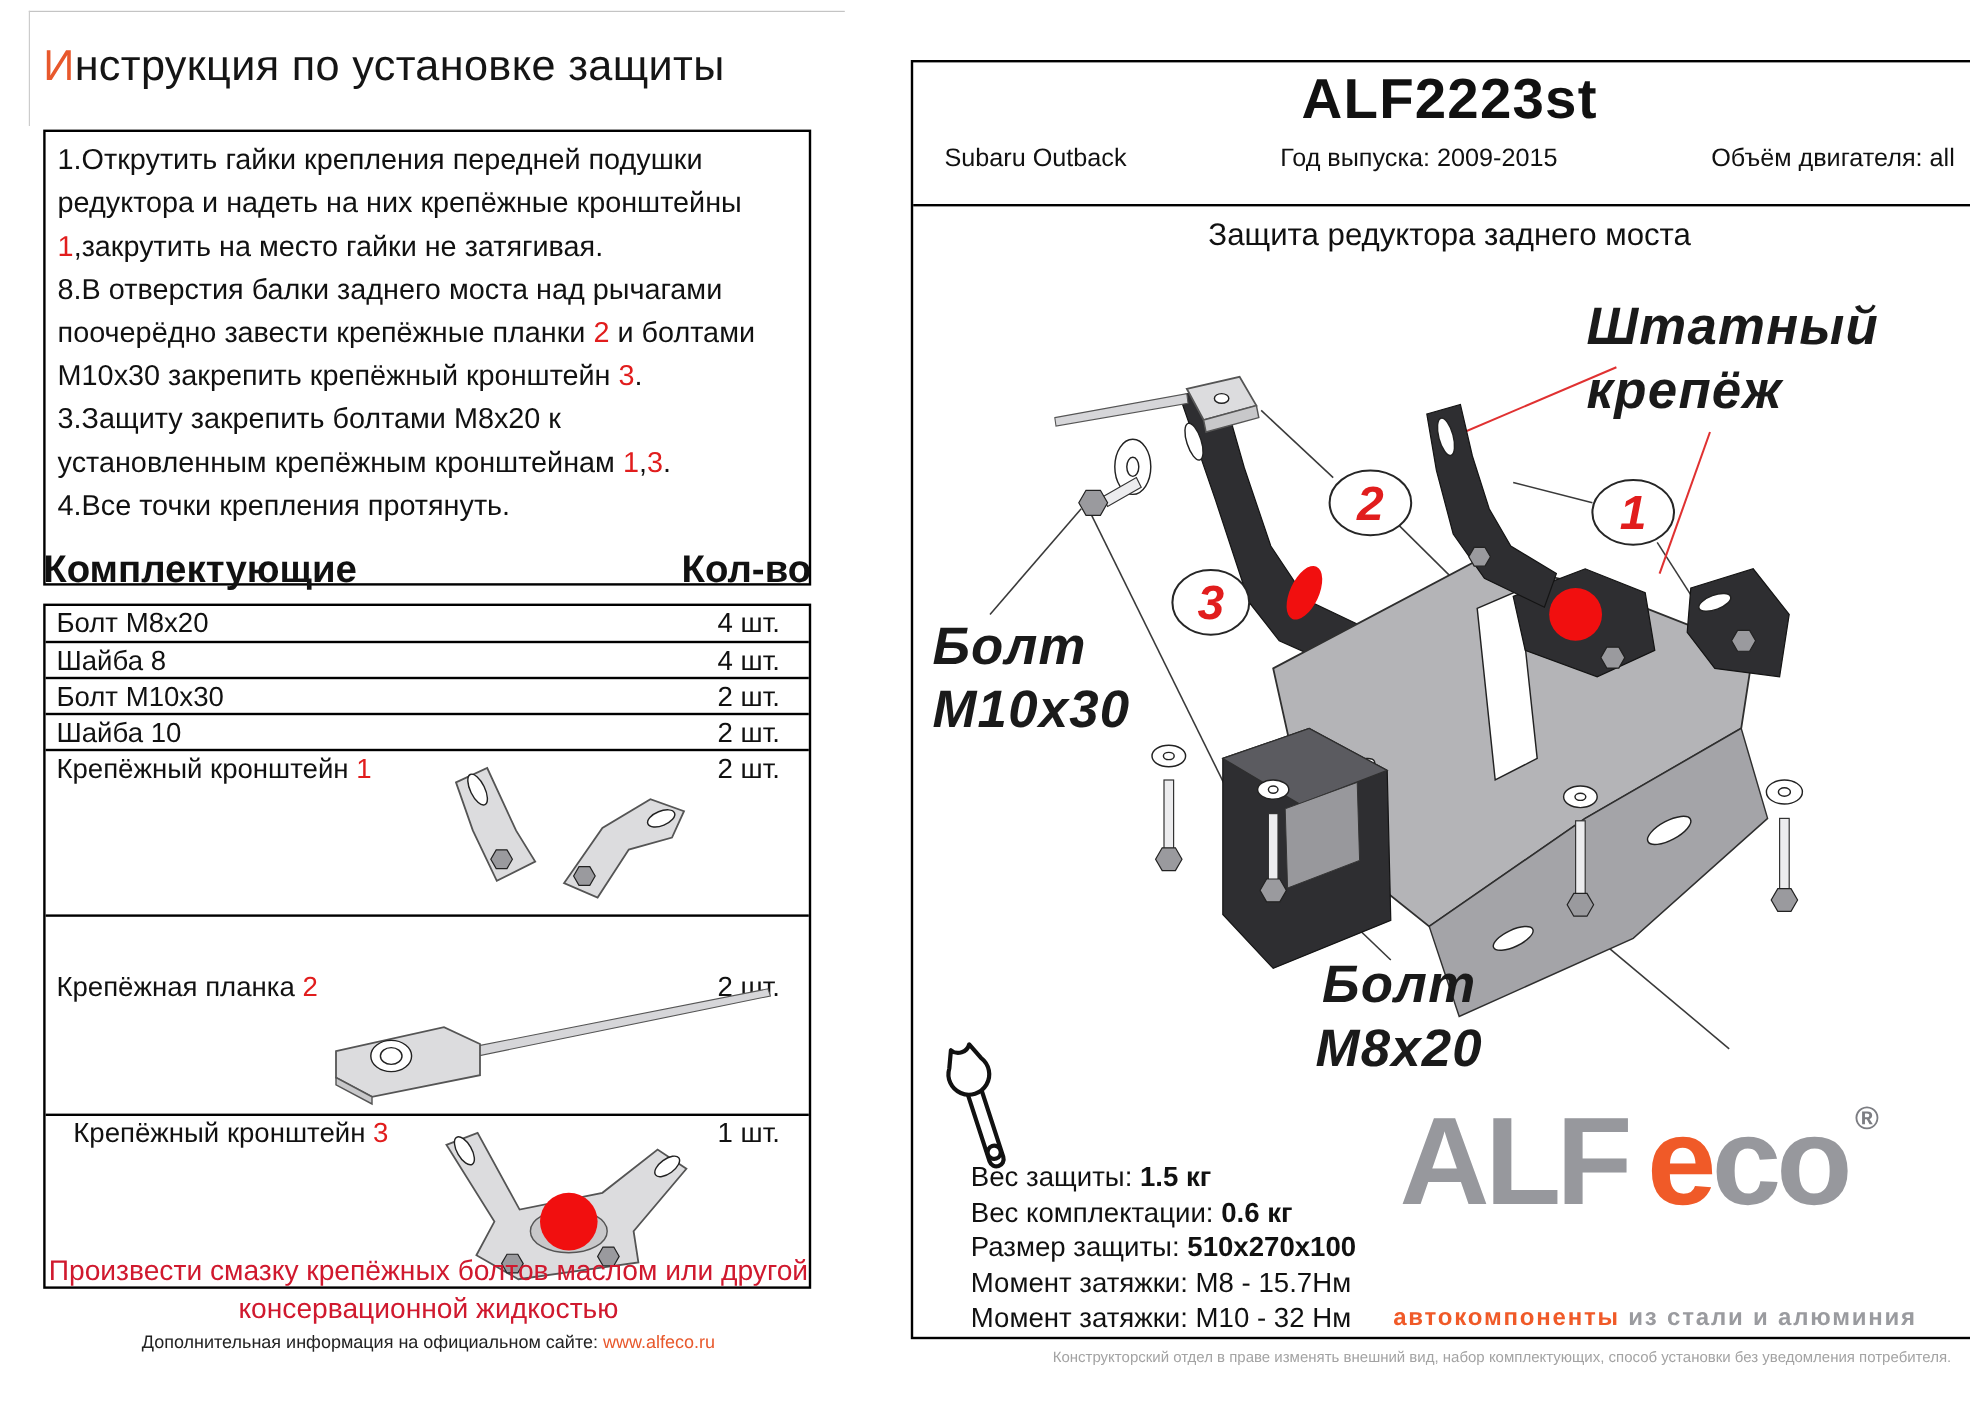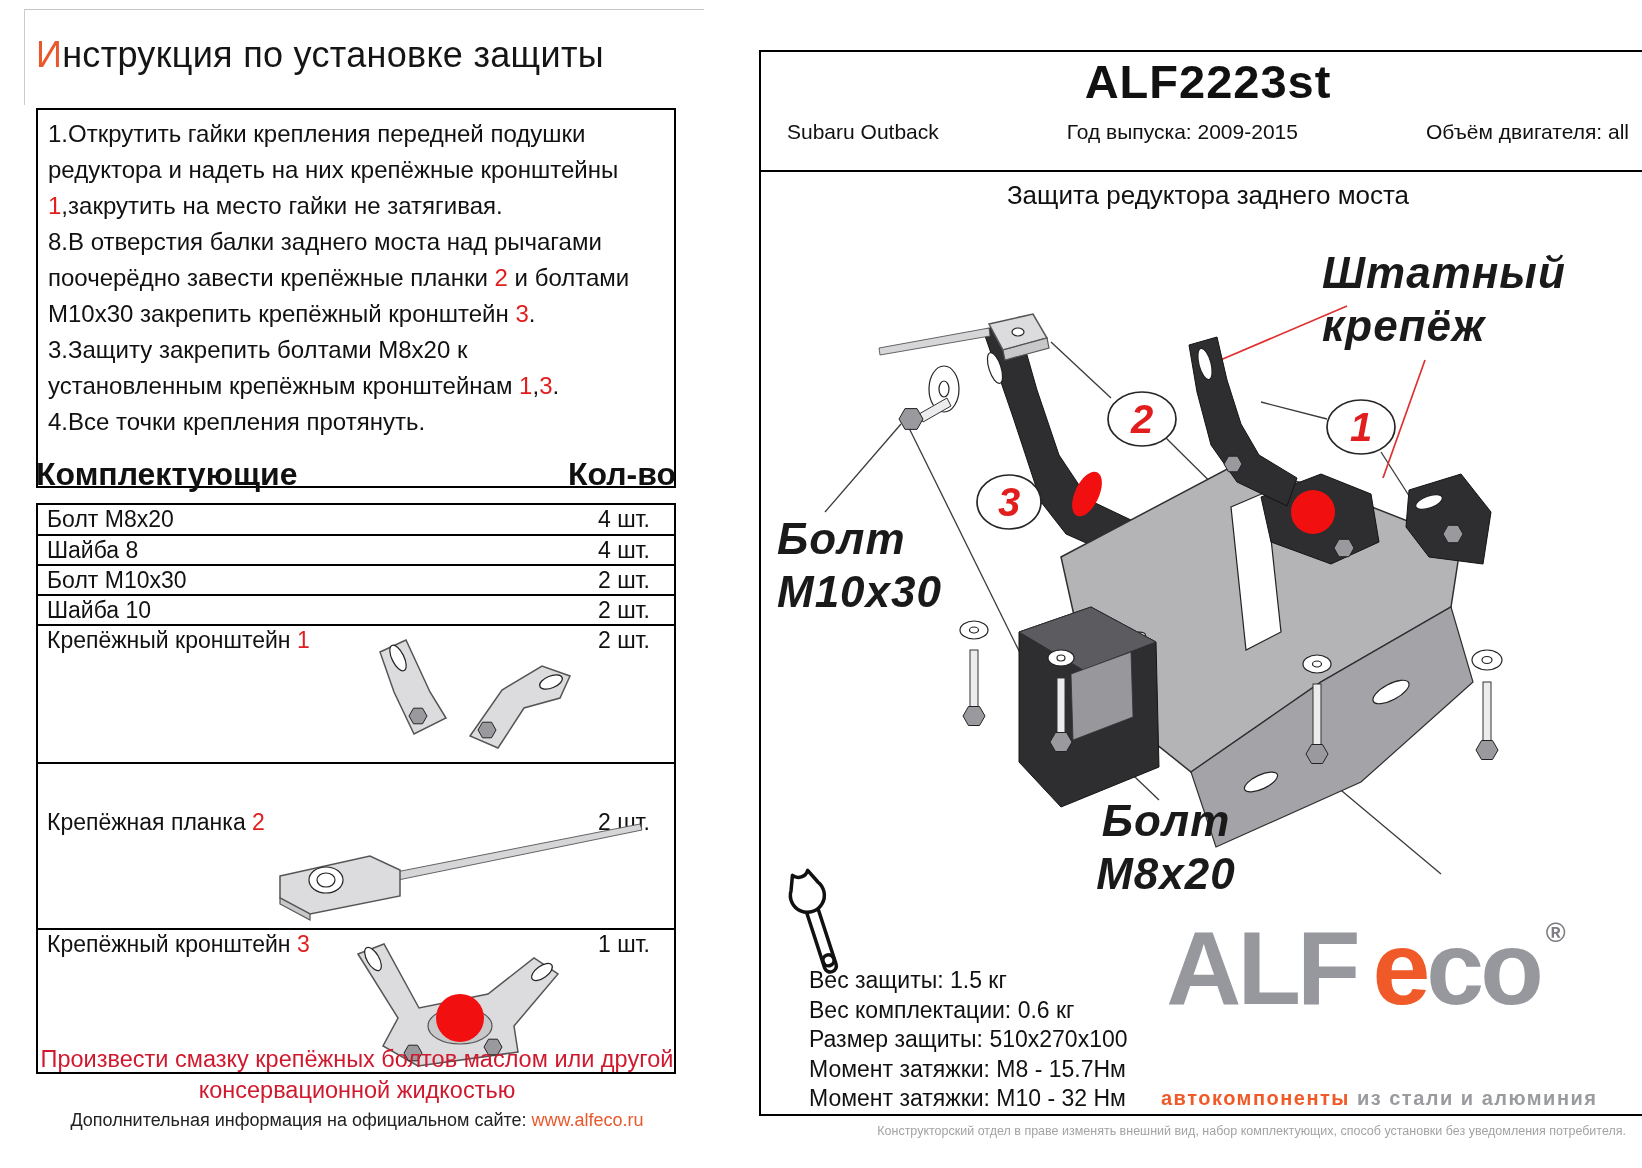--- a/index.html
+++ b/index.html
@@ -13,43 +13,43 @@
   #page-title{left:36px;top:34px;font-size:36px;letter-spacing:.3px;color:#151515;white-space:nowrap;}
   #page-title .lead{color:#e8582c;}
   #instructions{left:36px;top:108px;width:640px;height:380px;border:2px solid #000;
     box-sizing:border-box;padding:6px 8px 0 10px;font-size:24px;line-height:36px;}
   #instructions p{margin:0;}
   .rd{color:#e11d1d;}
   #comp-head{left:36px;top:456px;width:640px;display:flex;justify-content:space-between;
     font-weight:bold;font-size:32px;}
   #comp-table{left:36px;top:503px;width:640px;border:2px solid #000;box-sizing:border-box;font-size:23px;}
   .crow{position:relative;border-bottom:2px solid #000;}
-  .crow:last-child{border-bottom:none;}
+  .crow:last-child{border-bottom:none;margin-left:14px;}
   .crow .cname{position:absolute;left:9px;top:1px;white-space:pre;}
   .crow .cqty{position:absolute;right:24px;top:1px;}
   .h29{height:29px;} .h28{height:28px;} .h136{height:136px;} .h120{height:120px;margin-top:44px;} .h142{height:142px;}
   .rowimg{position:absolute;}
   #warning{left:36px;top:1044px;width:642px;text-align:center;font-size:23.5px;
     line-height:31px;color:#d0192e;}
-  #site-note{left:36px;top:1110px;width:642px;text-align:center;font-size:18px;color:#222;}
+  #site-note{left:36px;top:1110px;width:642px;text-align:center;font-size:15px;color:#222;}
   #site-note .url{color:#e8582c;}
   
   #right-box{left:732px;top:50px;width:894px;height:1062px;border:2px solid #000;box-sizing:content-box;margin-left:27px;}
   #right-header{position:absolute;left:0;top:0;width:100%;height:118px;border-bottom:2px solid #000;}
   #part-code{position:absolute;top:2px;width:100%;text-align:center;font-size:47px;font-weight:bold;letter-spacing:1px;}
   #vehicle-row{position:absolute;top:68px;left:26px;right:26px;display:flex;justify-content:space-between;font-size:21px;}
   #diagram-title{position:absolute;top:128px;width:100%;text-align:center;font-size:26px;}
   #diagram-svg{position:absolute;left:0;top:160px;}
   .lbl{position:absolute;font-style:italic;font-weight:bold;color:#1a1a1a;font-size:44px;line-height:53px;letter-spacing:1px;}
   #lbl-oem{left:561px;top:194px;width:260px;text-align:left;}
   #lbl-bolt10{left:16px;top:460px;text-align:left;}
   #lbl-bolt8{left:300px;top:742px;width:210px;text-align:center;}
   #wrench{position:absolute;left:8px;top:788px;}
   #specs{position:absolute;left:48px;top:914px;font-size:23px;line-height:29.5px;}
-  #specs .b{font-weight:normal;text-align:center;}
+  #specs .b{font-weight:bold;text-align:center;}
   #logo{position:absolute;left:400px;top:864px;width:410px;text-align:center;font-weight:bold;
     font-size:104px;line-height:1;letter-spacing:-4px;color:#97989d;white-space:nowrap;}
   #logo .lo{color:#f05a28;margin-left:16px;}
   #logo .reg{display:inline-block;font-size:27px;letter-spacing:0;transform:translateY(-62px);color:#7c7d82;margin-left:6px;}
   #tagline{position:absolute;left:400px;top:1035px;width:410px;text-align:center;font-size:20px;
     font-weight:bold;letter-spacing:1.5px;color:#9a9b9f;white-space:nowrap;}
   #tagline .to{color:#f05a28;}
   #fine-print{left:732px;top:1124px;width:894px;text-align:right;font-size:12.5px;color:#a3a3a3;}
   
   .dk{fill:#2e2e31;stroke:#141414;stroke-width:1;}

